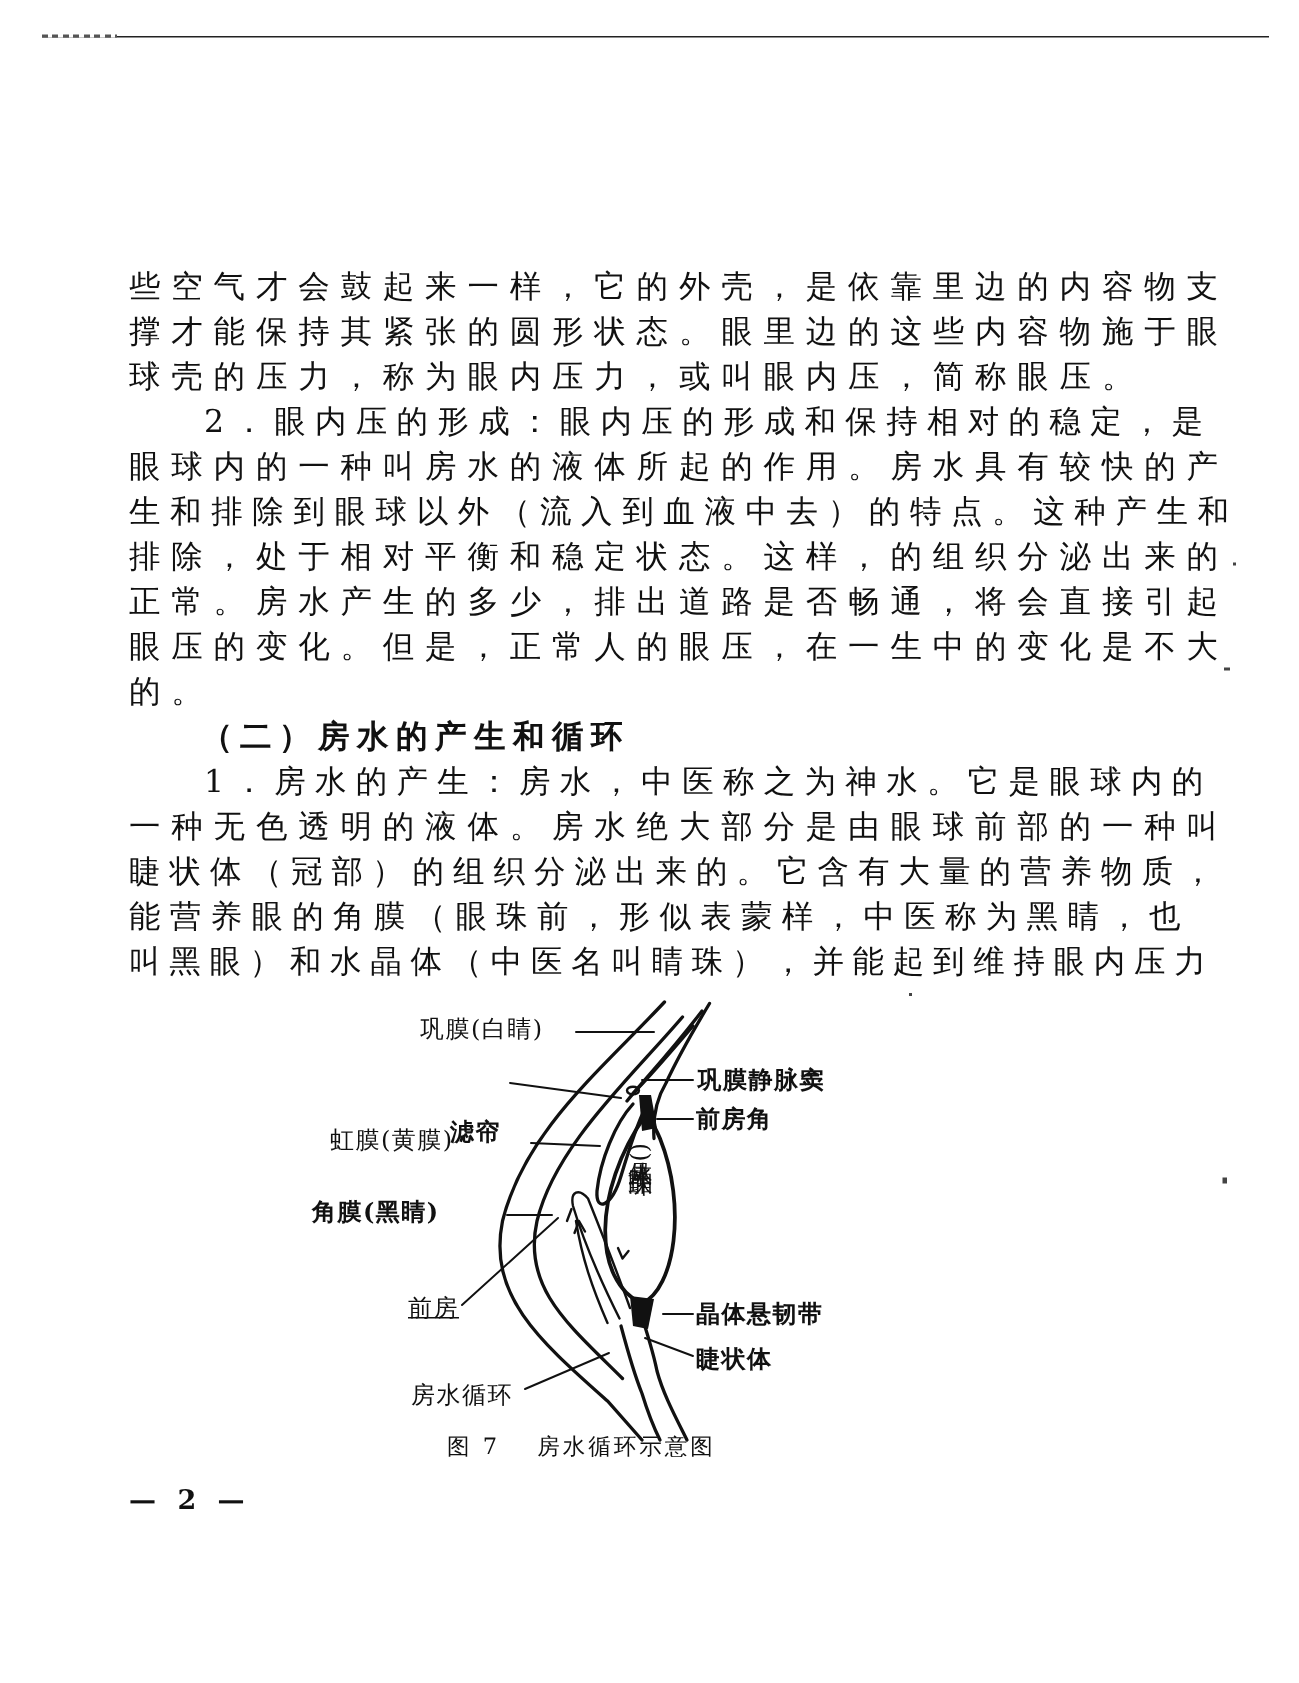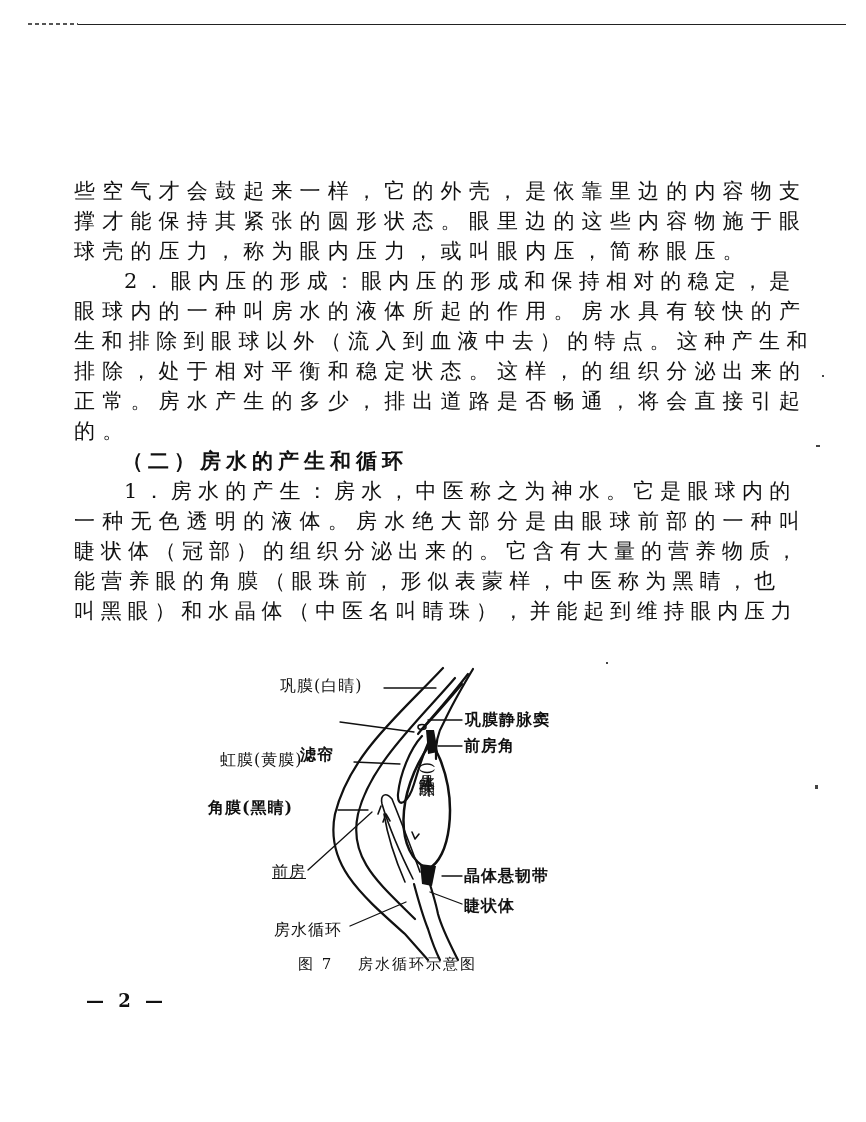--- a/index.html
+++ b/index.html
@@ -2,21 +2,21 @@
 <html><head>
   <meta charset="utf-8">
   <style>
     html, body { margin: 0; padding: 0; background: #ffffff; }
     body { width: 866px; height: 1122px; position: relative; overflow: hidden;
            font-family: "DejaVu Serif", "Liberation Serif", serif; color: #111; }
     .top-rule { position: absolute; left: 28px; top: 24px; width: 818px; height: 0;
                 border-top: 1.5px solid #222; }
     .top-rule-dash { position: absolute; left: 28px; top: 23px; width: 50px; height: 2px;
                      background: repeating-linear-gradient(90deg,#555 0 4px,#fff 4px 7px); }
-    .page { position: absolute; left: 74px; top: 176px; width: 620px; }
+    .page { position: absolute; left: 86px; top: 176px; width: 620px; }
     .line { height: 30px; line-height: 30px; font-size: 21px; letter-spacing: 7.2px;
             white-space: nowrap; }
     .indent { padding-left: 50px; }
     .heading { font-weight: bold; font-family: "DejaVu Sans", "Liberation Sans", sans-serif; letter-spacing: 5px; padding-left: 48px; }
     .figure { position: absolute; left: 200px; top: 664px; width: 400px; height: 300px; }
     .figure svg { position: absolute; left: 0; top: 0; }
     .lbl { position: absolute; font-size: 16px; white-space: nowrap; letter-spacing: 1px; text-align: right; }
     .lbl.bold { font-weight: bold; }
     .vlbl { position: absolute; font-size: 16px; writing-mode: vertical-rl; letter-spacing: 0px; line-height: 18px; }
     .caption { position: absolute; left: 298px; top: 955px; font-size: 15px; letter-spacing: 2px; white-space: nowrap; }
@@ -33,20 +33,21 @@
 <div class="page">
   <div class="line">些空气才会鼓起来一样，它的外壳，是依靠里边的内容物支</div>
   <div class="line">撑才能保持其紧张的圆形状态。眼里边的这些内容物施于眼</div>
   <div class="line">球壳的压力，称为眼内压力，或叫眼内压，简称眼压。</div>
 
   <div class="line indent" style="letter-spacing:6.2px;">2．眼内压的形成：眼内压的形成和保持相对的稳定，是</div>
   <div class="line">眼球内的一种叫房水的液体所起的作用。房水具有较快的产</div>
   <div class="line" style="letter-spacing:6.4px;">生和排除到眼球以外（流入到血液中去）的特点。这种产生和</div>
   <div class="line">排除，处于相对平衡和稳定状态。这样，的组织分泌出来的</div>
   <div class="line">正常。房水产生的多少，排出道路是否畅通，将会直接引起</div>
+  <div class="line">眼压的变化。但是，正常人的眼压，在一生中的变化是不大</div>
   <div class="line">的。</div>
 
   <div class="line heading">（二）房水的产生和循环</div>
 
   <div class="line indent" style="letter-spacing:6.2px;">1．房水的产生：房水，中医称之为神水。它是眼球内的</div>
   <div class="line">一种无色透明的液体。房水绝大部分是由眼球前部的一种叫</div>
   <div class="line" style="letter-spacing:6.0px;">睫状体（冠部）的组织分泌出来的。它含有大量的营养物质，</div>
   <div class="line" style="letter-spacing:6.2px;">能营养眼的角膜（眼珠前，形似表蒙样，中医称为黑睛，也</div>
   <div class="line" style="letter-spacing:5.8px;">叫黑眼）和水晶体（中医名叫睛珠），并能起到维持眼内压力</div>
 </div>

